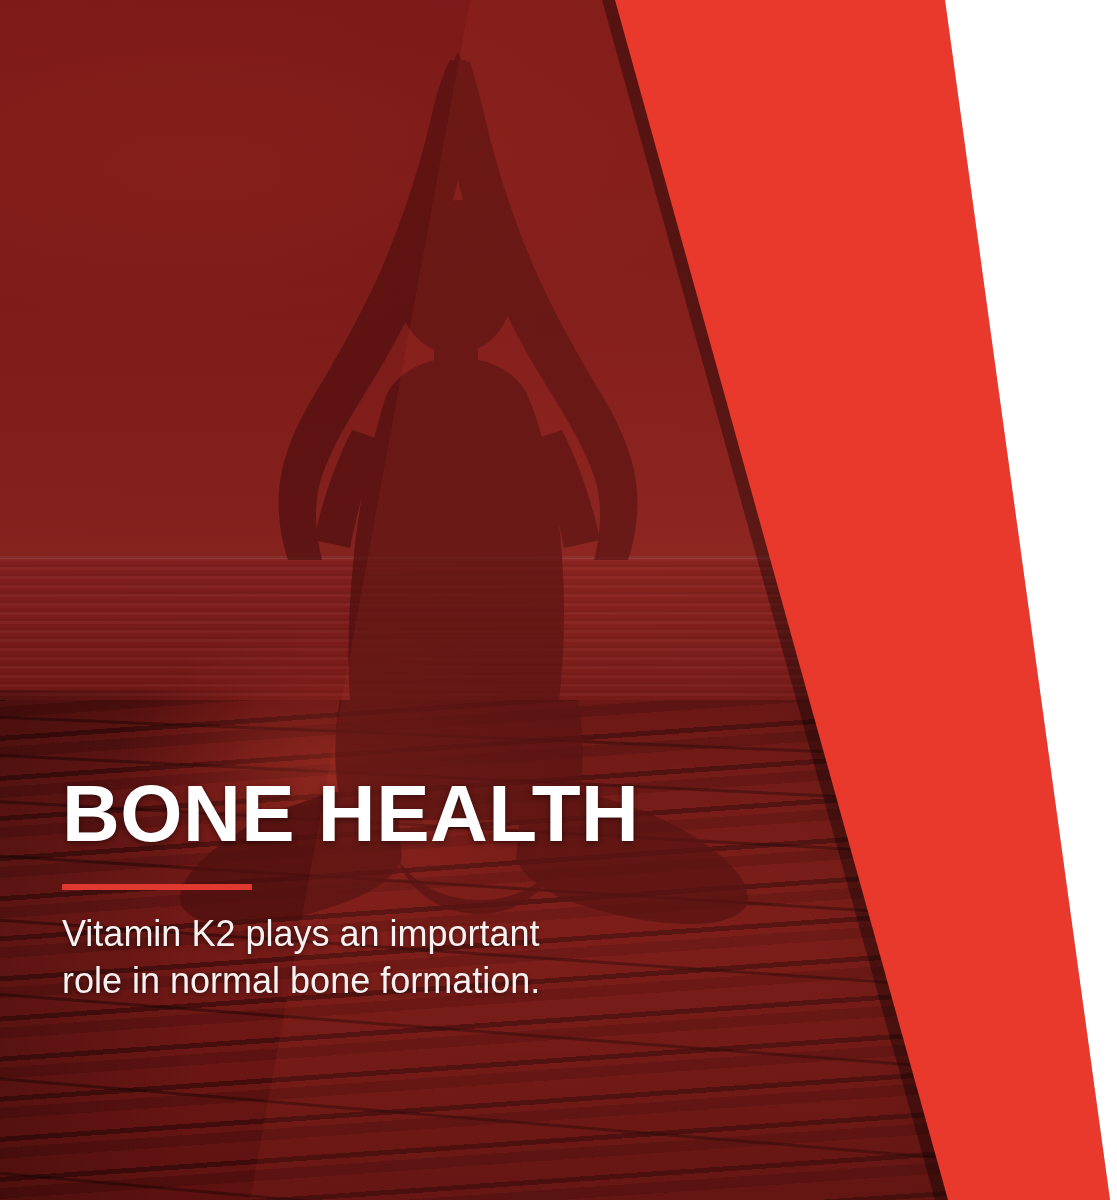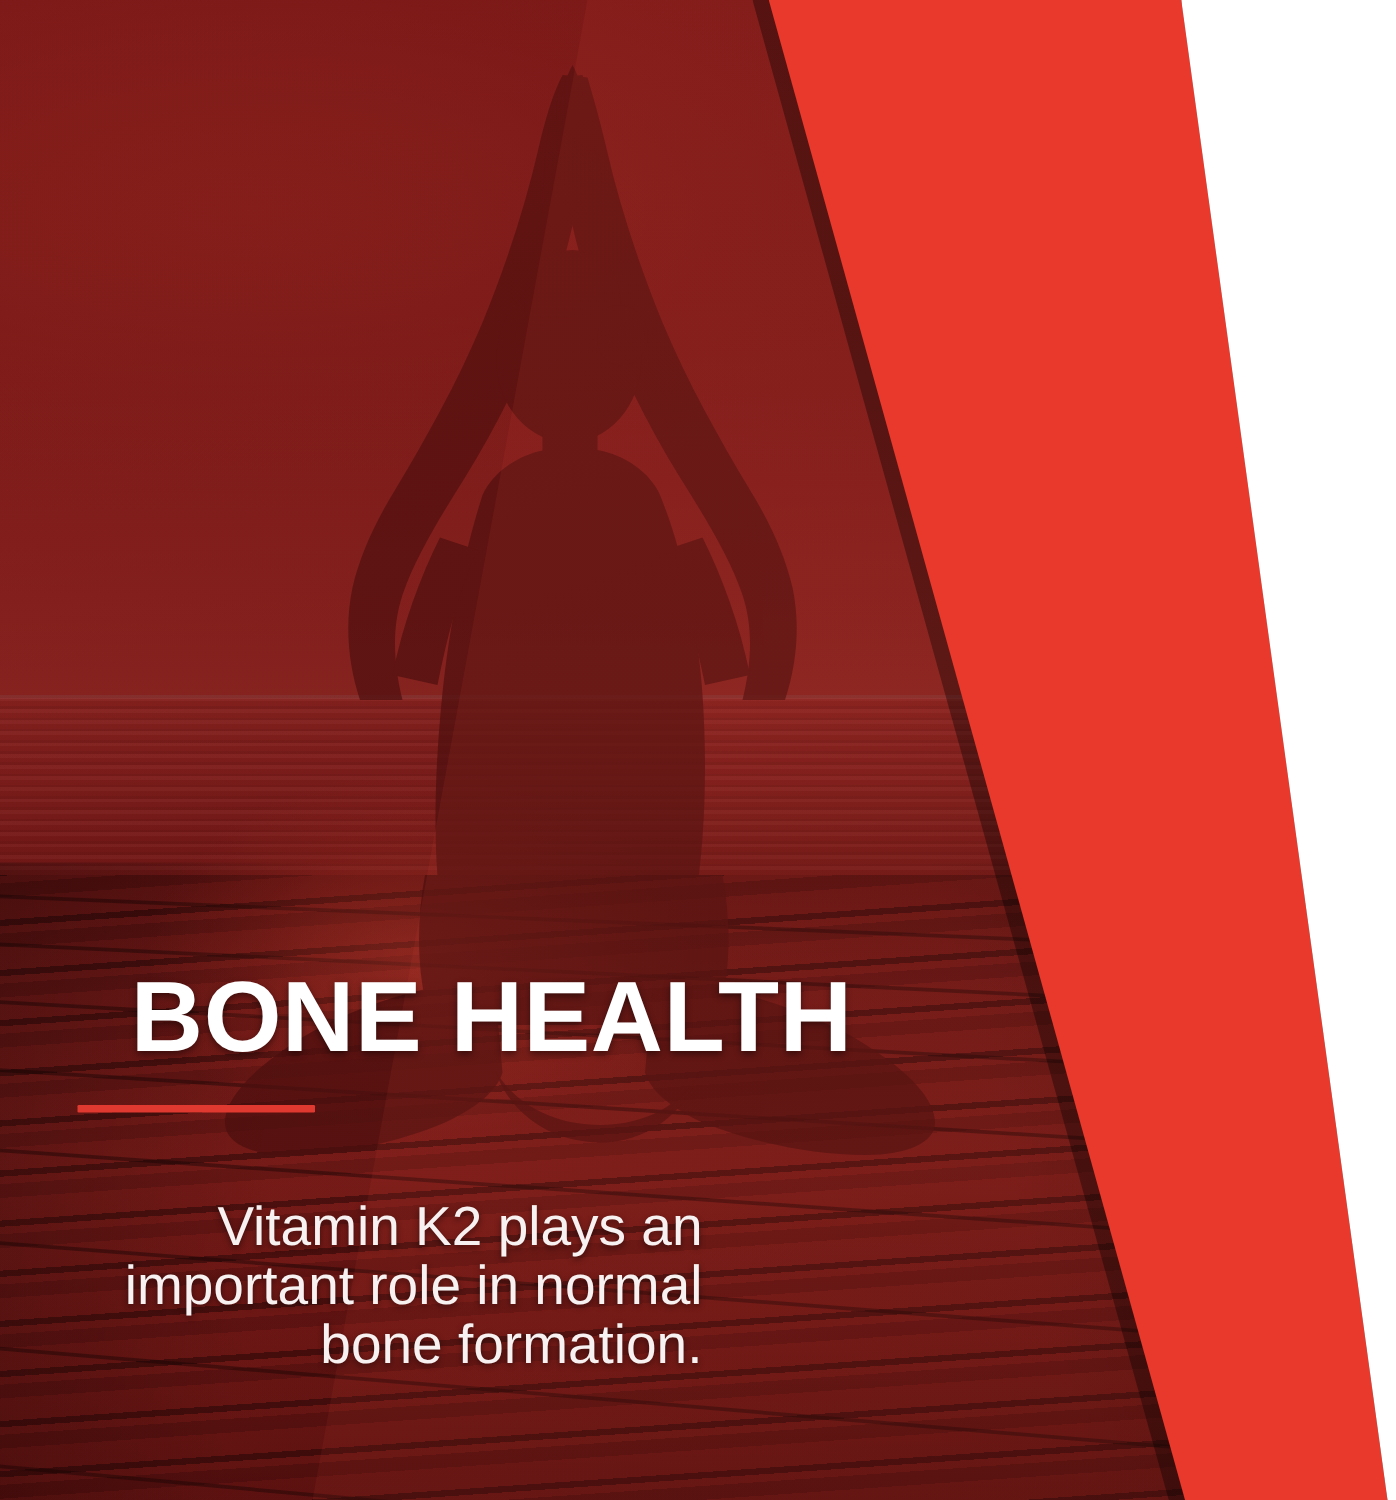--- a/index.html
+++ b/index.html
@@ -148,42 +148,41 @@
     clip-path: polygon(945px 0px, 1117px 0px, 1117px 1200px, 1110px 1200px);
   }
 
   
   .content {
     position: absolute;
     left: 62px;
     top: 772px;
     width: 620px;
     z-index: 20;
-    text-align: right;
   }
   .headline {
     margin: 0;
     font-size: 80px;
     line-height: 84px;
     font-weight: bold;
     letter-spacing: 0.5px;
     color: #ffffff;
     text-shadow: 0 2px 6px rgba(0,0,0,0.45);
     white-space: nowrap;
   }
   .rule {
     margin-top: 28px;
     width: 190px;
     height: 6px;
     background: #E0392F;
     border-radius: 1px;
   }
   .subcopy {
-    margin-top: 68px;
-    font-size: 44px;
+    margin-top: 20px;
+    font-size: 36px;
     line-height: 47px;
     font-weight: normal;
     color: #f7f2f1;
     text-shadow: 0 2px 5px rgba(0,0,0,0.45);
     max-width: 500px;
   }
 </style>
 </head>
 <body>
 

